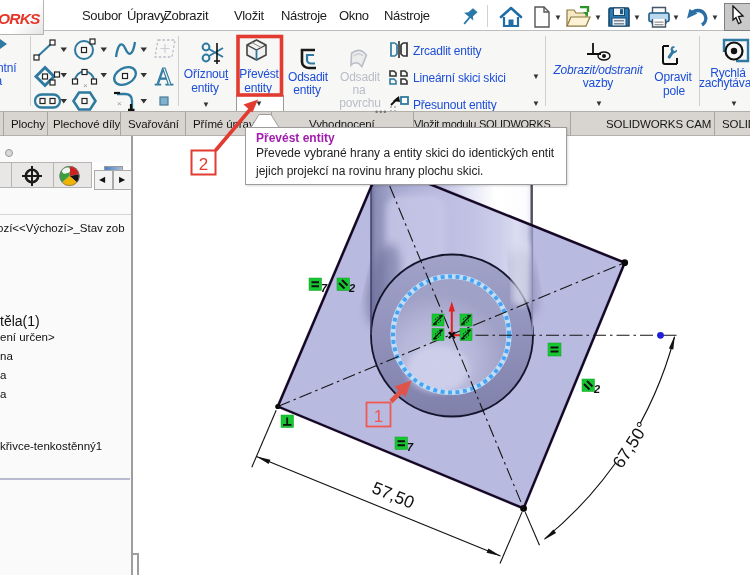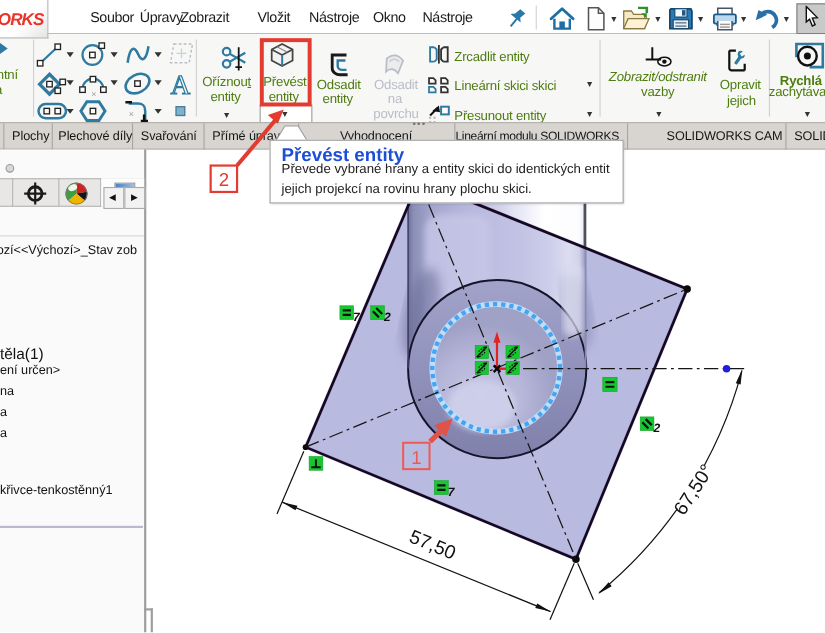--- a/index.html
+++ b/index.html
@@ -1,19 +1,19 @@
 <!DOCTYPE html>
 <html><head>
 <meta charset="utf-8">
 <style>
   html,body{margin:0;padding:0;}
   body{width:750px;height:575px;overflow:hidden;position:relative;
        font-family:"Liberation Sans",sans-serif;background:#fff;}
   .abs{position:absolute;}
-  .txt{position:absolute;white-space:nowrap;color:#4d7c0f;}
+  .txt{position:absolute;white-space:nowrap;color:#1d4ed8;}
   .lbl{font-size:12px;line-height:12px;letter-spacing:-0.2px;}
   .ctr{transform:translateX(-50%);}
   .menu{font-size:13px;line-height:13px;color:#1c1c1c;letter-spacing:-0.35px;}
   .tabt{font-size:11.5px;line-height:12px;color:#141414;letter-spacing:-0.1px;}
   .gray{color:#b9bdc7;}
 </style>
 </head>
 <body>
 
 <div class="abs" style="left:0;top:0;width:750px;height:30px;background:#ffffff;border-bottom:1px solid #bdbdbd;"></div>
@@ -224,46 +224,46 @@
 
 <svg class="abs" style="left:661px;top:42px;" width="25" height="24" viewBox="0 0 25 24">
   <path d="M2 4 L2 20 C2 21 3 22 4 22 L16 22" fill="none" stroke="#111" stroke-width="2"></path>
   <path d="M2 4 L8 4 M16 22 L16 16" fill="none" stroke="#111" stroke-width="2"></path>
   <g transform="rotate(40 14 10)">
    <path d="M8 9 C8 7 9 6 11 6 L10 9 L13 10 L14 7 C15.5 8 15.5 10 14 11.5 L12 13 L9 11 Z" fill="#2e7aa0"></path>
    <rect x="11" y="11" width="3" height="8" rx="1" fill="#2e7aa0" transform="rotate(-5 12 14)"></rect>
   </g>
 </svg>
 <div class="txt lbl ctr" style="left:673px;top:70.5px;">Opravit</div>
-<div class="txt lbl ctr" style="left:674px;top:85px;">jejich</div>
+<div class="txt lbl ctr" style="left:674px;top:85px;">pole</div>
 
 <svg class="abs" style="left:722px;top:38px;" width="28" height="25" viewBox="0 0 28 25">
   <path d="M2 14 L2 2 L26 2 L26 23 L14 23" fill="none" stroke="#2e7aa0" stroke-width="2.4"></path>
   <circle cx="12" cy="13" r="8.5" fill="#f7f7f6" stroke="#111" stroke-width="2.2"></circle>
   <circle cx="12" cy="13" r="3.2" fill="#111"></circle>
 </svg>
-<div class="txt lbl ctr" style="left:728px;top:66.5px;font-weight:bold;">Rychlá</div>
+<div class="txt lbl ctr" style="left:728px;top:66.5px;">Rychlá</div>
 <div class="txt lbl ctr" style="left:725px;top:77px;">zachytáva</div>
 <div class="txt ctr" style="left:734px;top:99px;font-size:8px;color:#333;">▼</div>
 
 <div class="abs" style="left:0;top:111px;width:750px;height:25px;background:#d8d5d1;border-top:1px solid #b2afab;border-bottom:1px solid #b3b0ac;box-sizing:border-box;"></div>
 <div class="abs" style="left:3px;top:112px;width:1px;height:24px;background:#a5a5a5;"></div>
 <div class="abs" style="left:47px;top:112px;width:1px;height:24px;background:#a5a5a5;"></div>
 <div class="abs" style="left:120px;top:112px;width:1px;height:24px;background:#a5a5a5;"></div>
 <div class="abs" style="left:185px;top:112px;width:1px;height:24px;background:#a5a5a5;"></div>
 <div class="abs" style="left:271px;top:112px;width:1px;height:24px;background:#a5a5a5;"></div>
 <div class="abs" style="left:413px;top:112px;width:1px;height:24px;background:#a5a5a5;"></div>
 <div class="abs" style="left:570px;top:112px;width:1px;height:24px;background:#a5a5a5;"></div>
 <div class="abs" style="left:714px;top:112px;width:1px;height:24px;background:#a5a5a5;"></div>
 <div class="txt tabt" style="left:11px;top:118px;">Plochy</div>
 <div class="txt tabt" style="left:53px;top:118px;">Plechové díly</div>
 <div class="txt tabt" style="left:128px;top:118px;">Svařování</div>
 <div class="txt tabt" style="left:193px;top:118px;">Přímé úpravy</div>
 <div class="txt tabt" style="left:309px;top:118px;">Vyhodnocení</div>
-<div class="txt tabt" style="left:414px;top:118px;font-size:11px;letter-spacing:-0.3px;">Lineární modulu SOLIDWORKS</div>
+<div class="txt tabt" style="left:414px;top:118px;font-size:11px;letter-spacing:-0.3px;">Vložit modulu SOLIDWORKS</div>
 <div class="txt tabt" style="left:606px;top:118px;">SOLIDWORKS CAM</div>
 <div class="txt tabt" style="left:722px;top:118px;">SOLIDWORKS</div>
 
 <div class="txt" style="left:375px;top:107px;font-size:9px;color:#777;letter-spacing:1px;">•••</div>
 
 <div class="abs" style="left:0;top:136px;width:131px;height:439px;background:#fafafa;"></div>
 <div class="abs" style="left:131px;top:136px;width:2px;height:439px;background:#9e9e9e;"></div>
 <div class="abs" style="left:5px;top:149px;width:6px;height:6px;border-radius:50%;border:1px solid #999;background:#d8d8d8;"></div>
 <div class="abs" style="left:0;top:162px;width:131px;height:26px;background:#e9e7e5;border-top:1px solid #b5b5b5;border-bottom:1px solid #b5b5b5;box-sizing:border-box;"></div>
 <div class="abs" style="left:11px;top:162px;width:1px;height:26px;background:#b5b5b5;"></div>
@@ -456,21 +456,21 @@
   <use href="#c1" y="14.5"></use>
   <use href="#c1" x="28" y="14.5"></use>
  </g>
 </svg>
 
 <svg class="abs" style="left:250px;top:112px;" width="30" height="16" viewBox="0 0 30 16">
   <path d="M1 15.5 L9 2.5 L21 2.5 L29 15.5" fill="#ffffff" stroke="#9c9c9c" stroke-width="1"></path>
 </svg>
 
 <div class="abs" style="left:245px;top:127px;width:320px;height:56px;background:#ffffff;border:1px solid #9c9c9c;box-shadow:1px 1px 2px rgba(0,0,0,0.15);"></div>
-<div class="txt" style="left:256px;top:131px;font-size:17px;font-weight:bold;color:#1d4ed8;">Převést entity</div>
+<div class="txt" style="left:256px;top:131px;font-size:12px;font-weight:bold;color:#a21caf;">Převést entity</div>
 <div class="txt" style="left:256px;top:146px;font-size:12px;color:#222;">Převede vybrané hrany a entity skici do identických entit</div>
 <div class="txt" style="left:256px;top:164px;font-size:12px;color:#222;">jejich projekcí na rovinu hrany plochu skici.</div>
 
 <svg class="abs" style="left:0;top:0;" width="750" height="575" viewBox="0 0 750 575">
 
   <rect x="238" y="36.5" width="43.5" height="58.5" fill="none" stroke="#e23b30" stroke-width="3.6"></rect>
 
   <path d="M215.5 150.5 L250.5 109" stroke="#e23b30" stroke-width="3.6" fill="none"></path>
   <path d="M258 99.5 L243.5 104.5 L252.5 112.5 Z" fill="#e23b30"></path>
 

